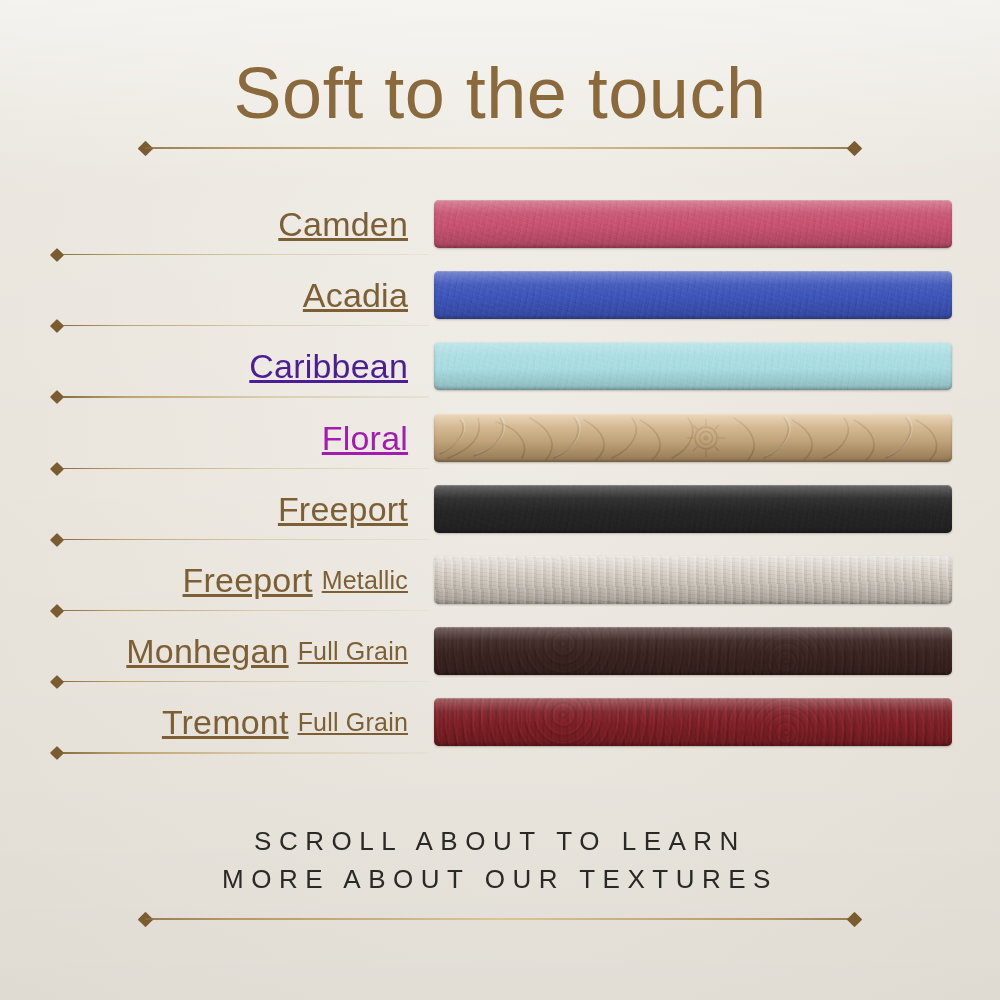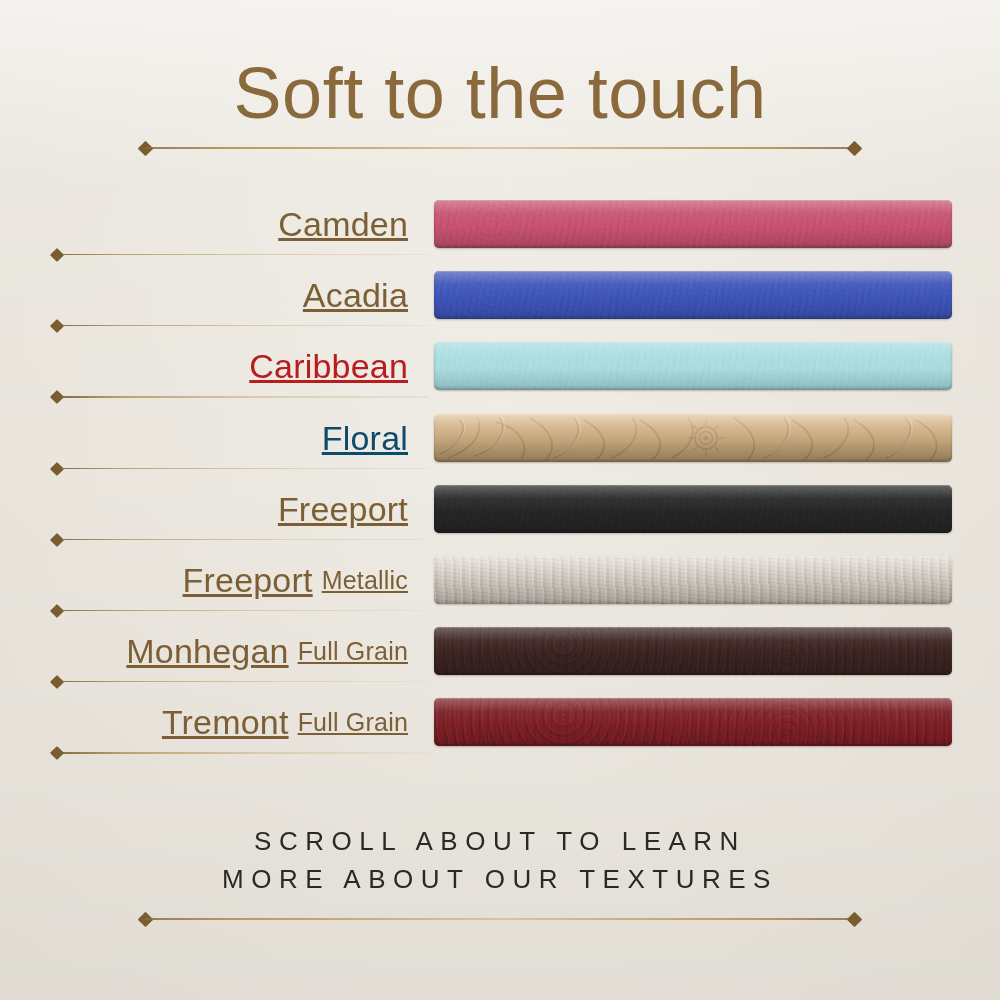--- a/index.html
+++ b/index.html
@@ -201,34 +201,34 @@
         <div class="swatch" style="background: rgb(62, 85, 185);">
           <div class="grain"></div>
           <div class="sheen"></div>
         </div>
       </div>
       <div class="row-rule" style="top: 320.2px;">
         <span class="diamond"></span>
         <span class="line"></span>
       </div>
       <div class="row" style="top: 335.4px;">
-        <div class="row-label" style="color: #b91c1c;">
+        <div class="row-label" style="color: #4c1d95;">
           <span class="name">Caribbean</span>
         </div>
         <div class="swatch" style="background: rgb(169, 220, 225);">
           <div class="grain"></div>
           <div class="sheen"></div>
         </div>
       </div>
       <div class="row-rule" style="top: 391.4px;">
         <span class="diamond"></span>
         <span class="line"></span>
       </div>
       <div class="row" style="top: 406.6px;">
-        <div class="row-label" style="color: #0c4a6e;">
+        <div class="row-label" style="color: #a21caf;">
           <span class="name">Floral</span>
         </div>
         <div class="swatch floral" style="background: rgb(217, 179, 126);">
           <div class="grain">
             <svg viewBox="0 0 518 48" preserveAspectRatio="none" aria-hidden="true">
               <defs>
                 <linearGradient id="fl-sh" x1="0" y1="0" x2="0" y2="1">
                   <stop offset="0" stop-color="#ffffff" stop-opacity=".30"></stop>
                   <stop offset="1" stop-color="#000000" stop-opacity=".22"></stop>
                 </linearGradient>

